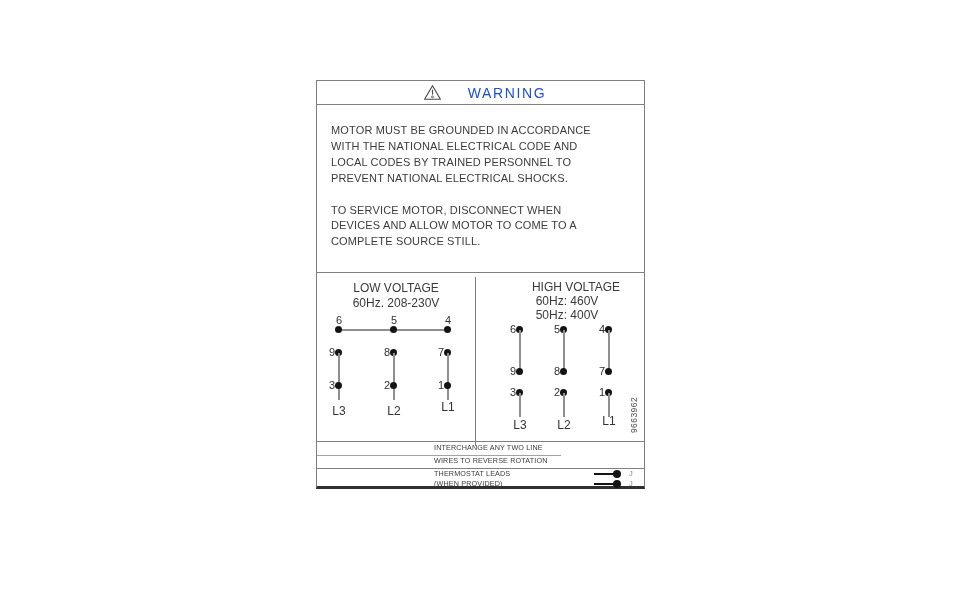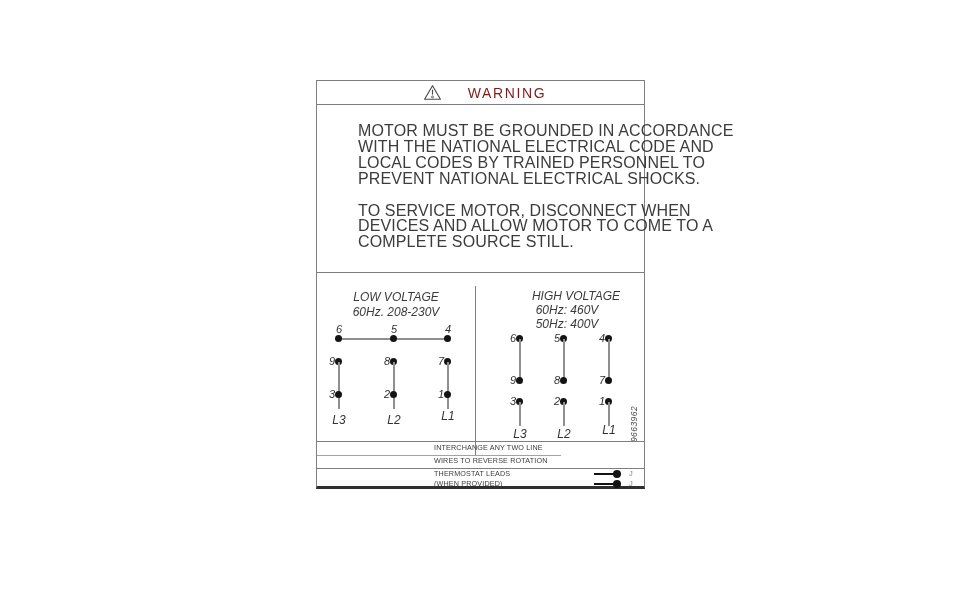--- a/index.html
+++ b/index.html
@@ -4,32 +4,32 @@
 <style>
   html,body{margin:0;padding:0;background:#ffffff;}
   .canvas{position:relative;width:976px;height:600px;background:#ffffff;overflow:hidden;
           font-family:"Liberation Sans",sans-serif;color:#383838;}
   .label{position:absolute;left:316px;top:80px;width:327px;height:405px;background:#ffffff;
          border:1px solid #7f7f7f;border-bottom:3px solid #2f2f2f;}
 
   
   .header{position:absolute;left:0;right:0;top:0;height:23px;border-bottom:1px solid #7f7f7f;
           display:flex;align-items:center;justify-content:center;gap:26px;padding-left:8px;}
-  .warn-title{font-size:14px;letter-spacing:1.6px;color:#7f1d1d;}
+  .warn-title{font-size:14px;letter-spacing:1.6px;color:#1d4ed8;}
   .warn-icon{display:flex;align-items:center;}
 
   
-  .bodytext{position:absolute;left:14px;top:42px;right:8px;font-size:16px;line-height:15.9px;
-            letter-spacing:0.15px;color:#3c3c3c;margin-left:27px;}
+  .bodytext{position:absolute;left:14px;top:42px;right:8px;font-size:11px;line-height:15.9px;
+            letter-spacing:0.15px;color:#3c3c3c;}
   .bodytext .para{margin:0 0 15.9px 0;}
   .bodytext .ln{white-space:nowrap;}
 
   
   .diagram-row{position:absolute;left:0;right:0;top:191px;height:169px;border-top:1px solid #7f7f7f;}
-  .panel{position:absolute;top:13px;height:169px;font-style:italic;}
+  .panel{position:absolute;top:4px;height:169px;}
   .lv-panel{left:0;width:158px;}
   .hv-panel{left:158px;width:169px;border-left:1px solid #7f7f7f;}
   .ptitle{position:absolute;font-size:12px;color:#3a3a3a;text-align:center;white-space:nowrap;}
   .dot{position:absolute;width:7px;height:7px;border-radius:50%;background:#141414;}
   .vline{position:absolute;width:1.5px;background:#8f8f8f;}
   .hline{position:absolute;height:1.5px;background:#8f8f8f;}
   .num{position:absolute;width:14px;font-size:11px;text-align:right;color:#303030;}
   .num-top{position:absolute;width:14px;font-size:11px;text-align:center;color:#303030;}
   .llabel{position:absolute;width:22px;font-size:12px;text-align:center;color:#333333;}
   .partnum{position:absolute;left:130px;top:132px;width:56px;height:12px;text-align:center;

